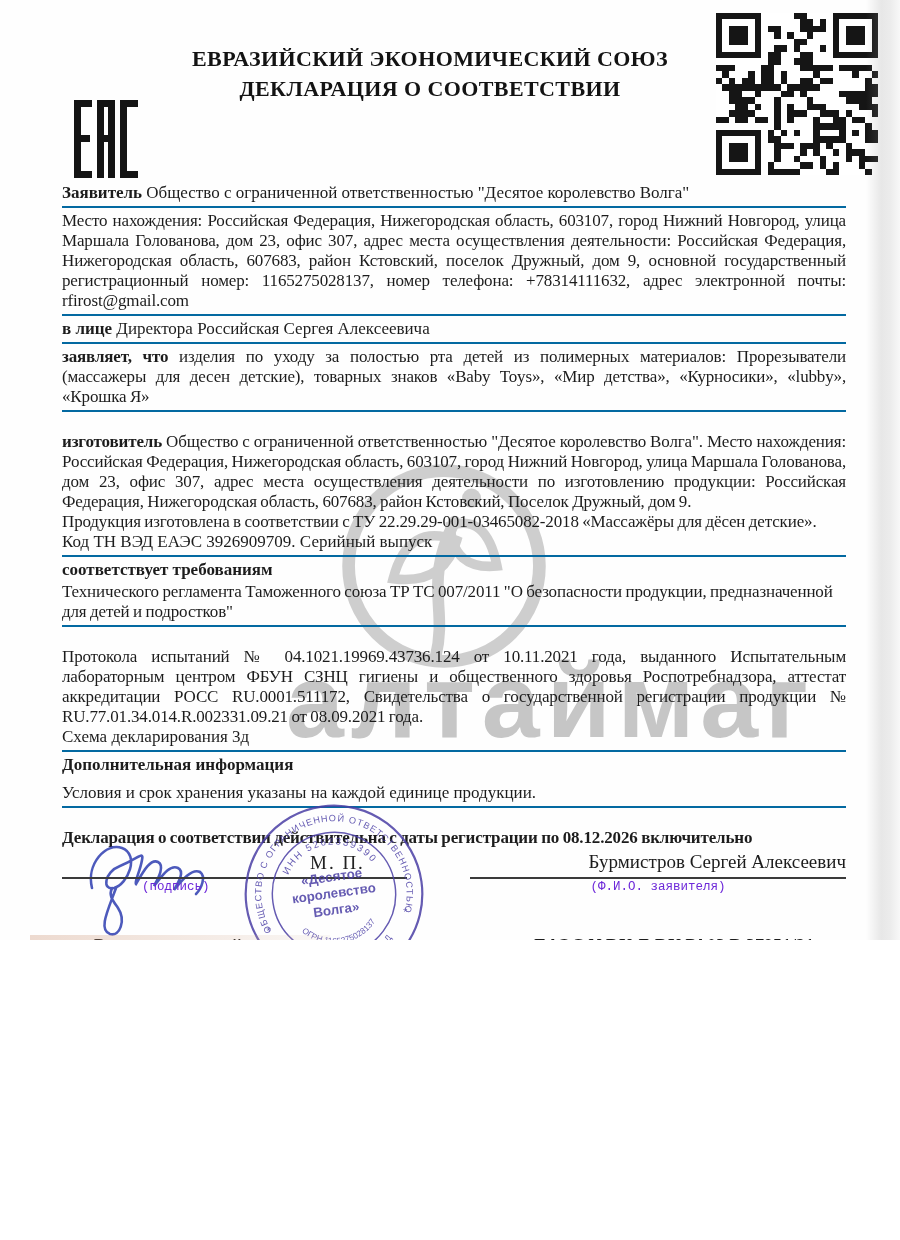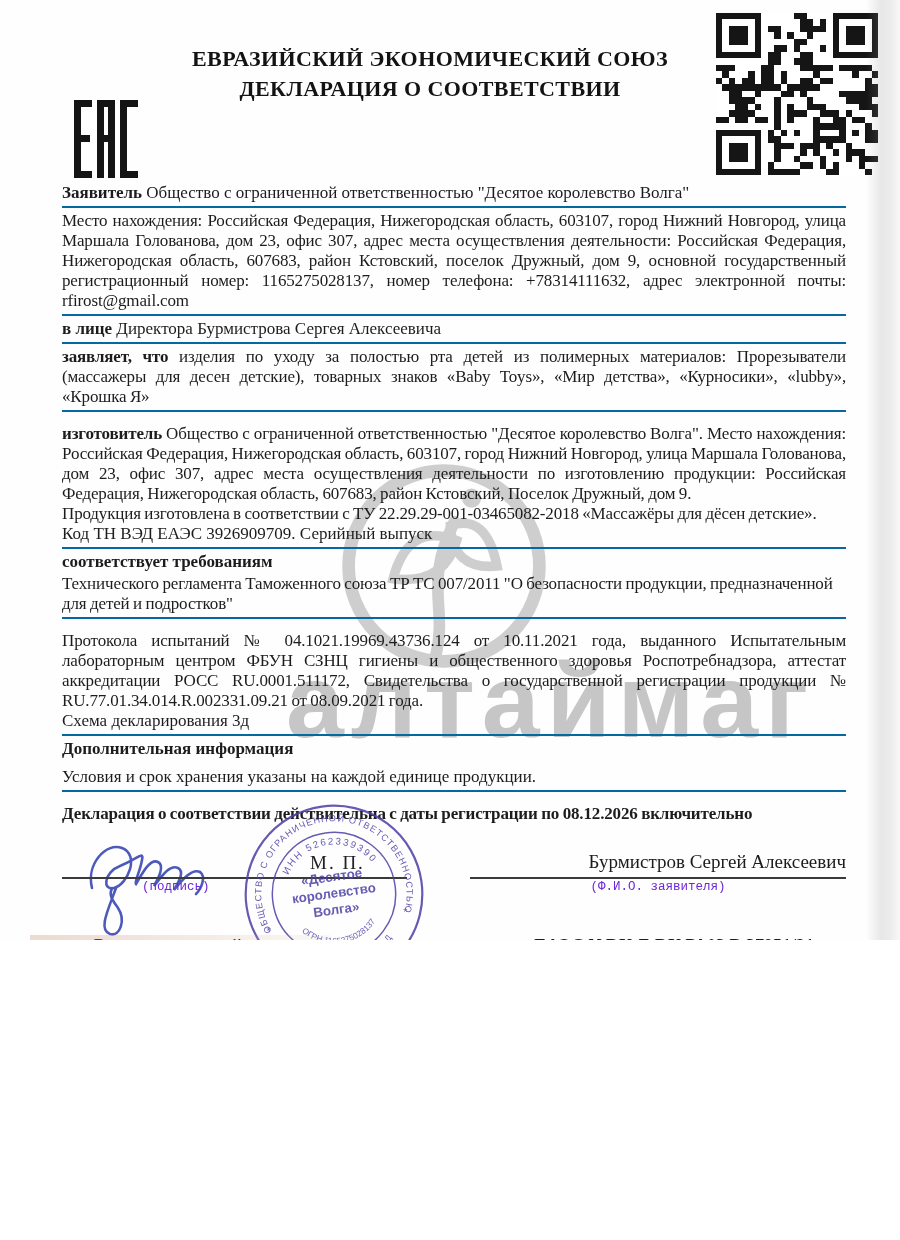--- a/index.html
+++ b/index.html
@@ -34,21 +34,21 @@
   .content {
     position: absolute; left: 62px; top: 183px; width: 784px;
     font-size: 17px; line-height: 20px;
   }
   .sec { }
   .rule-after { border-bottom: 2px solid #0369a1; padding-bottom: 3px; margin-bottom: 3px; }
   .just { text-align: justify; }
   .tight { letter-spacing: -0.15px; word-spacing: -0.6px; }
   .lead { font-weight: bold; }
   .hd { font-weight: bold; }
-  .mt2 { margin-top: 2px; } .mt3 { margin-top: 3px; } .mt4 { margin-top: 12px; } .mt8 { margin-top: 8px; }
+  .mt2 { margin-top: 2px; } .mt3 { margin-top: 3px; } .mt4 { margin-top: 20px; } .mt8 { margin-top: 8px; }
 
   
   .wm { position: absolute; pointer-events: none; mix-blend-mode: multiply; }
   .wm-icon { left: 338px; top: 460px; opacity: 0.5; }
   .wm-word {
     left: 286px; top: 646px; width: 580px;
     font-family: "Liberation Sans", sans-serif; font-weight: bold;
     font-size: 104px; letter-spacing: 7px; line-height: 110px;
     color: #999999; opacity: 0.55; white-space: nowrap;
   }
@@ -330,21 +330,21 @@
 
   <div class="content">
 
     <div class="sec rule-after">
       <span class="lead">Заявитель</span><span> Общество с ограниченной ответственностью "Десятое королевство Волга"</span>
     </div>
 
     <div class="sec rule-after mt3 just tight">Место нахождения: Российская Федерация, Нижегородская область, 603107, город Нижний Новгород, улица Маршала Голованова, дом 23, офис 307, адрес места осуществления деятельности: Российская Федерация, Нижегородская область, 607683, район Кстовский, поселок Дружный, дом 9, основной государственный регистрационный номер: 1165275028137, номер телефона: +78314111632, адрес электронной почты: rfirost@gmail.com</div>
 
     <div class="sec rule-after mt3">
-      <span class="lead">в лице</span><span> Директора Бурмистрова Сергея Алексеевича</span>
+      <span class="lead">в лице</span><span> Директора Российская Сергея Алексеевича</span>
     </div>
 
     <div class="sec rule-after mt3 just tight">
       <span class="lead">заявляет, что</span><span> изделия по уходу за полостью рта детей из полимерных материалов: Прорезыватели (массажеры для десен детские), товарных знаков «Baby Toys», «Мир детства», «Курносики», «lubby», «Крошка Я»</span>
     </div>
 
     <div class="sec rule-after mt4">
       <div class="just tight">
         <span class="lead">изготовитель</span><span> Общество с ограниченной ответственностью "Десятое королевство Волга". Место нахождения: Российская Федерация, Нижегородская область, 603107, город Нижний Новгород, улица Маршала Голованова, дом 23, офис 307, адрес места осуществления деятельности по изготовлению продукции: Российская Федерация, Нижегородская область, 607683, район Кстовский, Поселок Дружный, дом 9.</span>
       </div>

